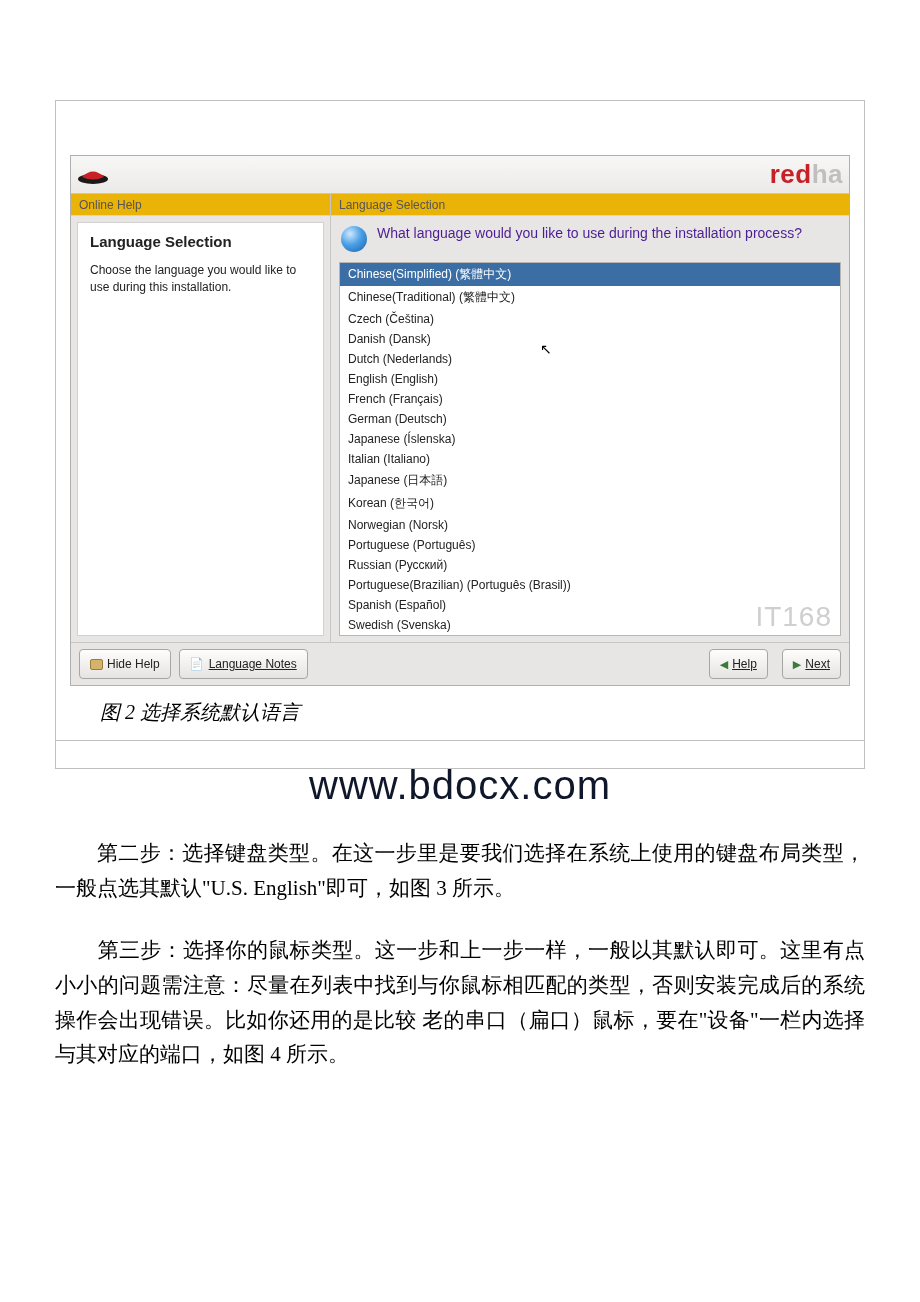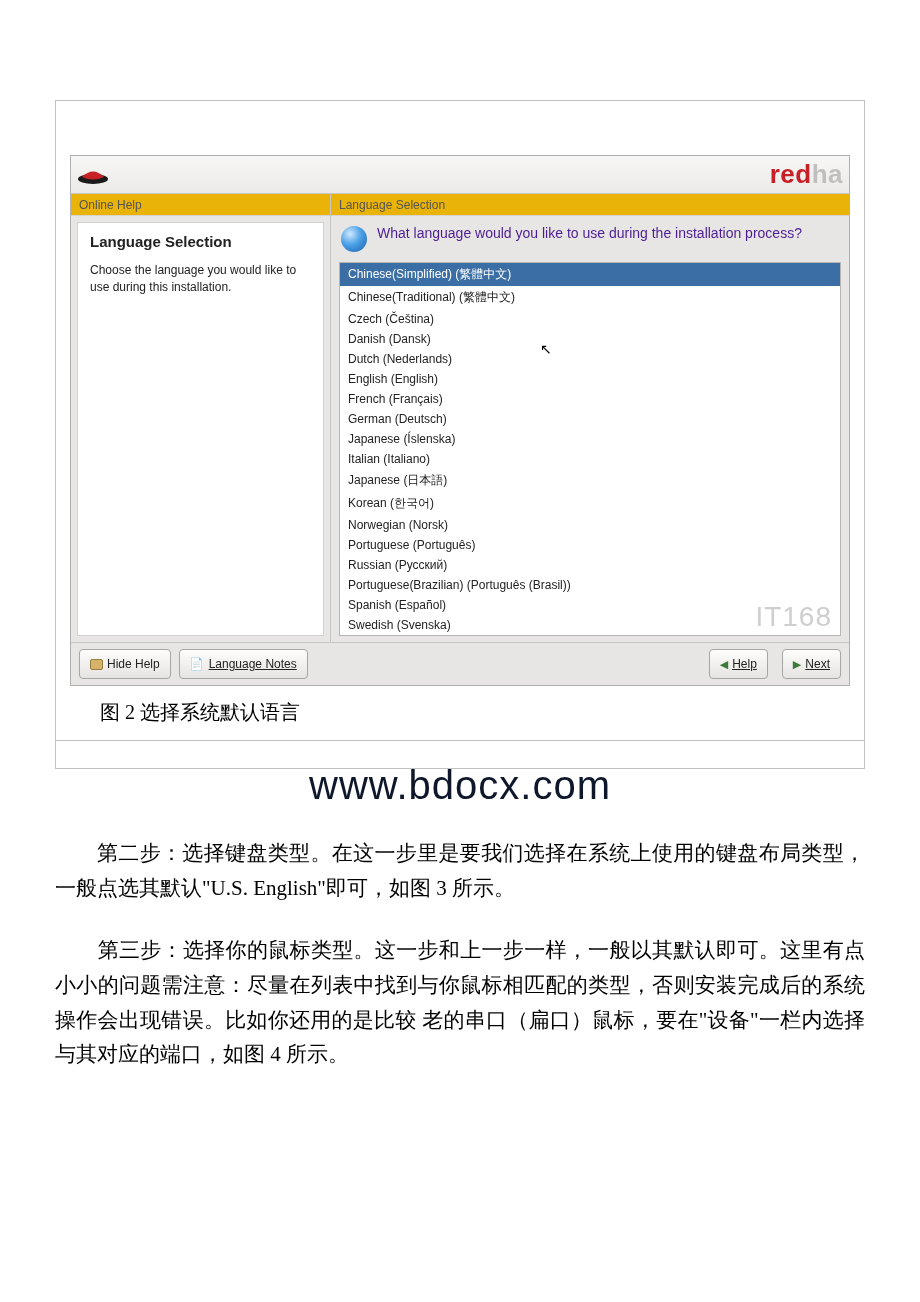--- a/index.html
+++ b/index.html
@@ -175,20 +175,21 @@
   font-size: 11px;
   color: #3a7a3a;
 }
 .right-buttons { display: flex; gap: 14px; }
 .caption {
   font-size: 20px;
   font-family: "SimSun","宋体",serif;
   color: #000;
   padding: 12px 14px 14px 44px;
   border-top: 1px solid #ffffff;
+  font-style: italic;
 }
 .divider-row {
   border-top: 1px solid #c0c0c0;
   height: 28px;
 }
 .watermark-domain {
   text-align: center;
   font-size: 40px;
   color: #0f172a;
   letter-spacing: 1px;

